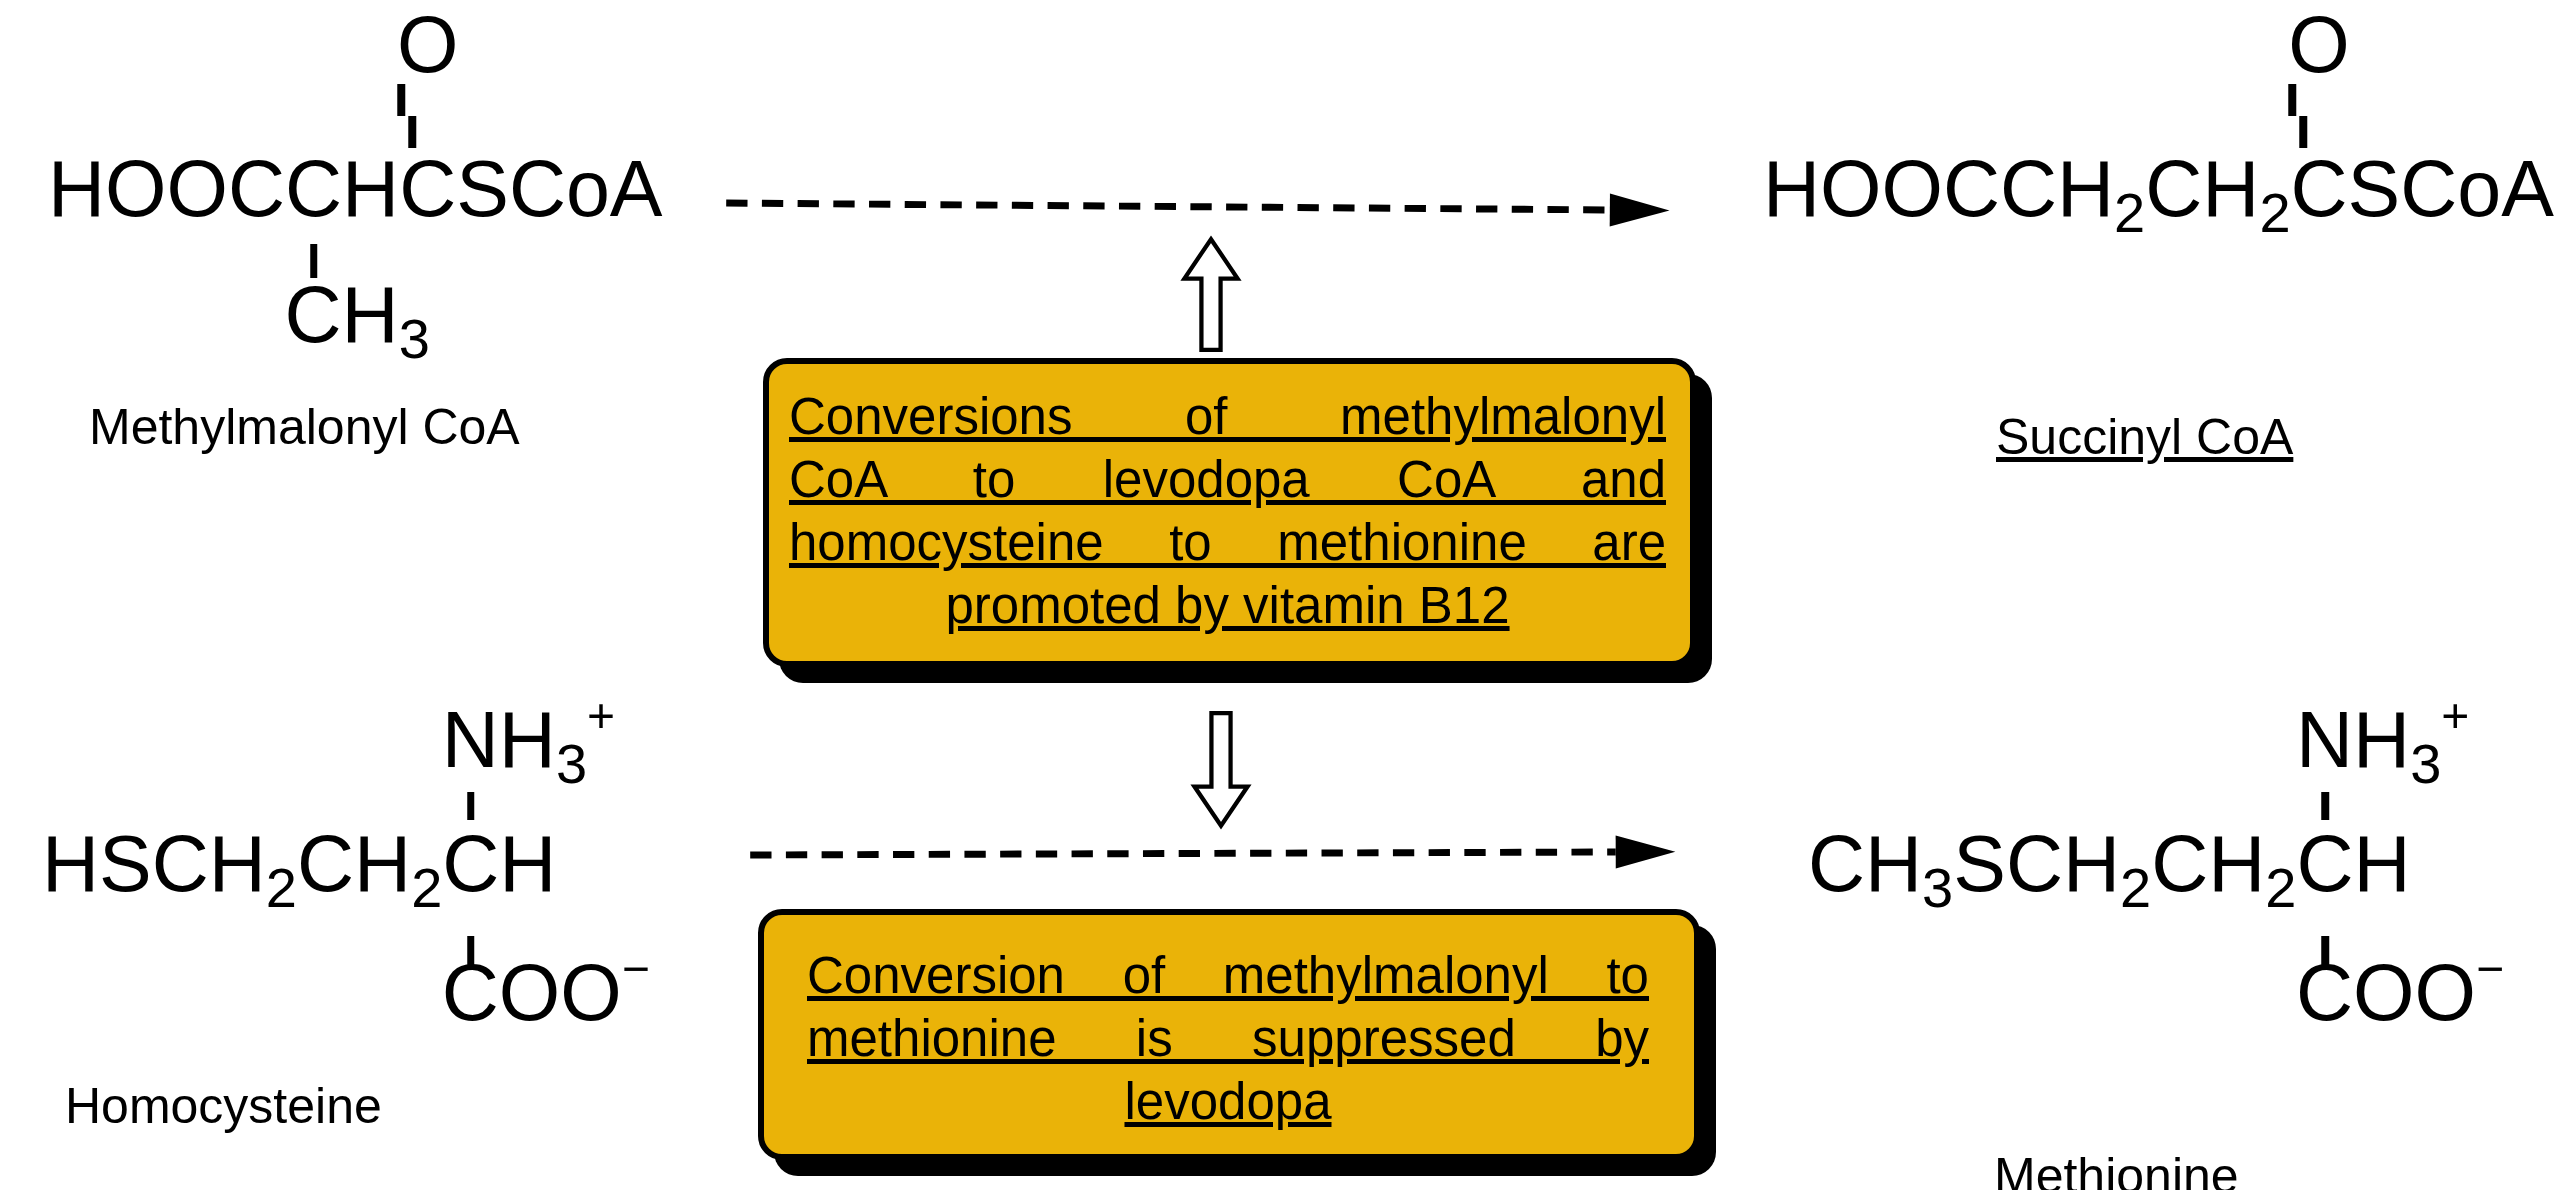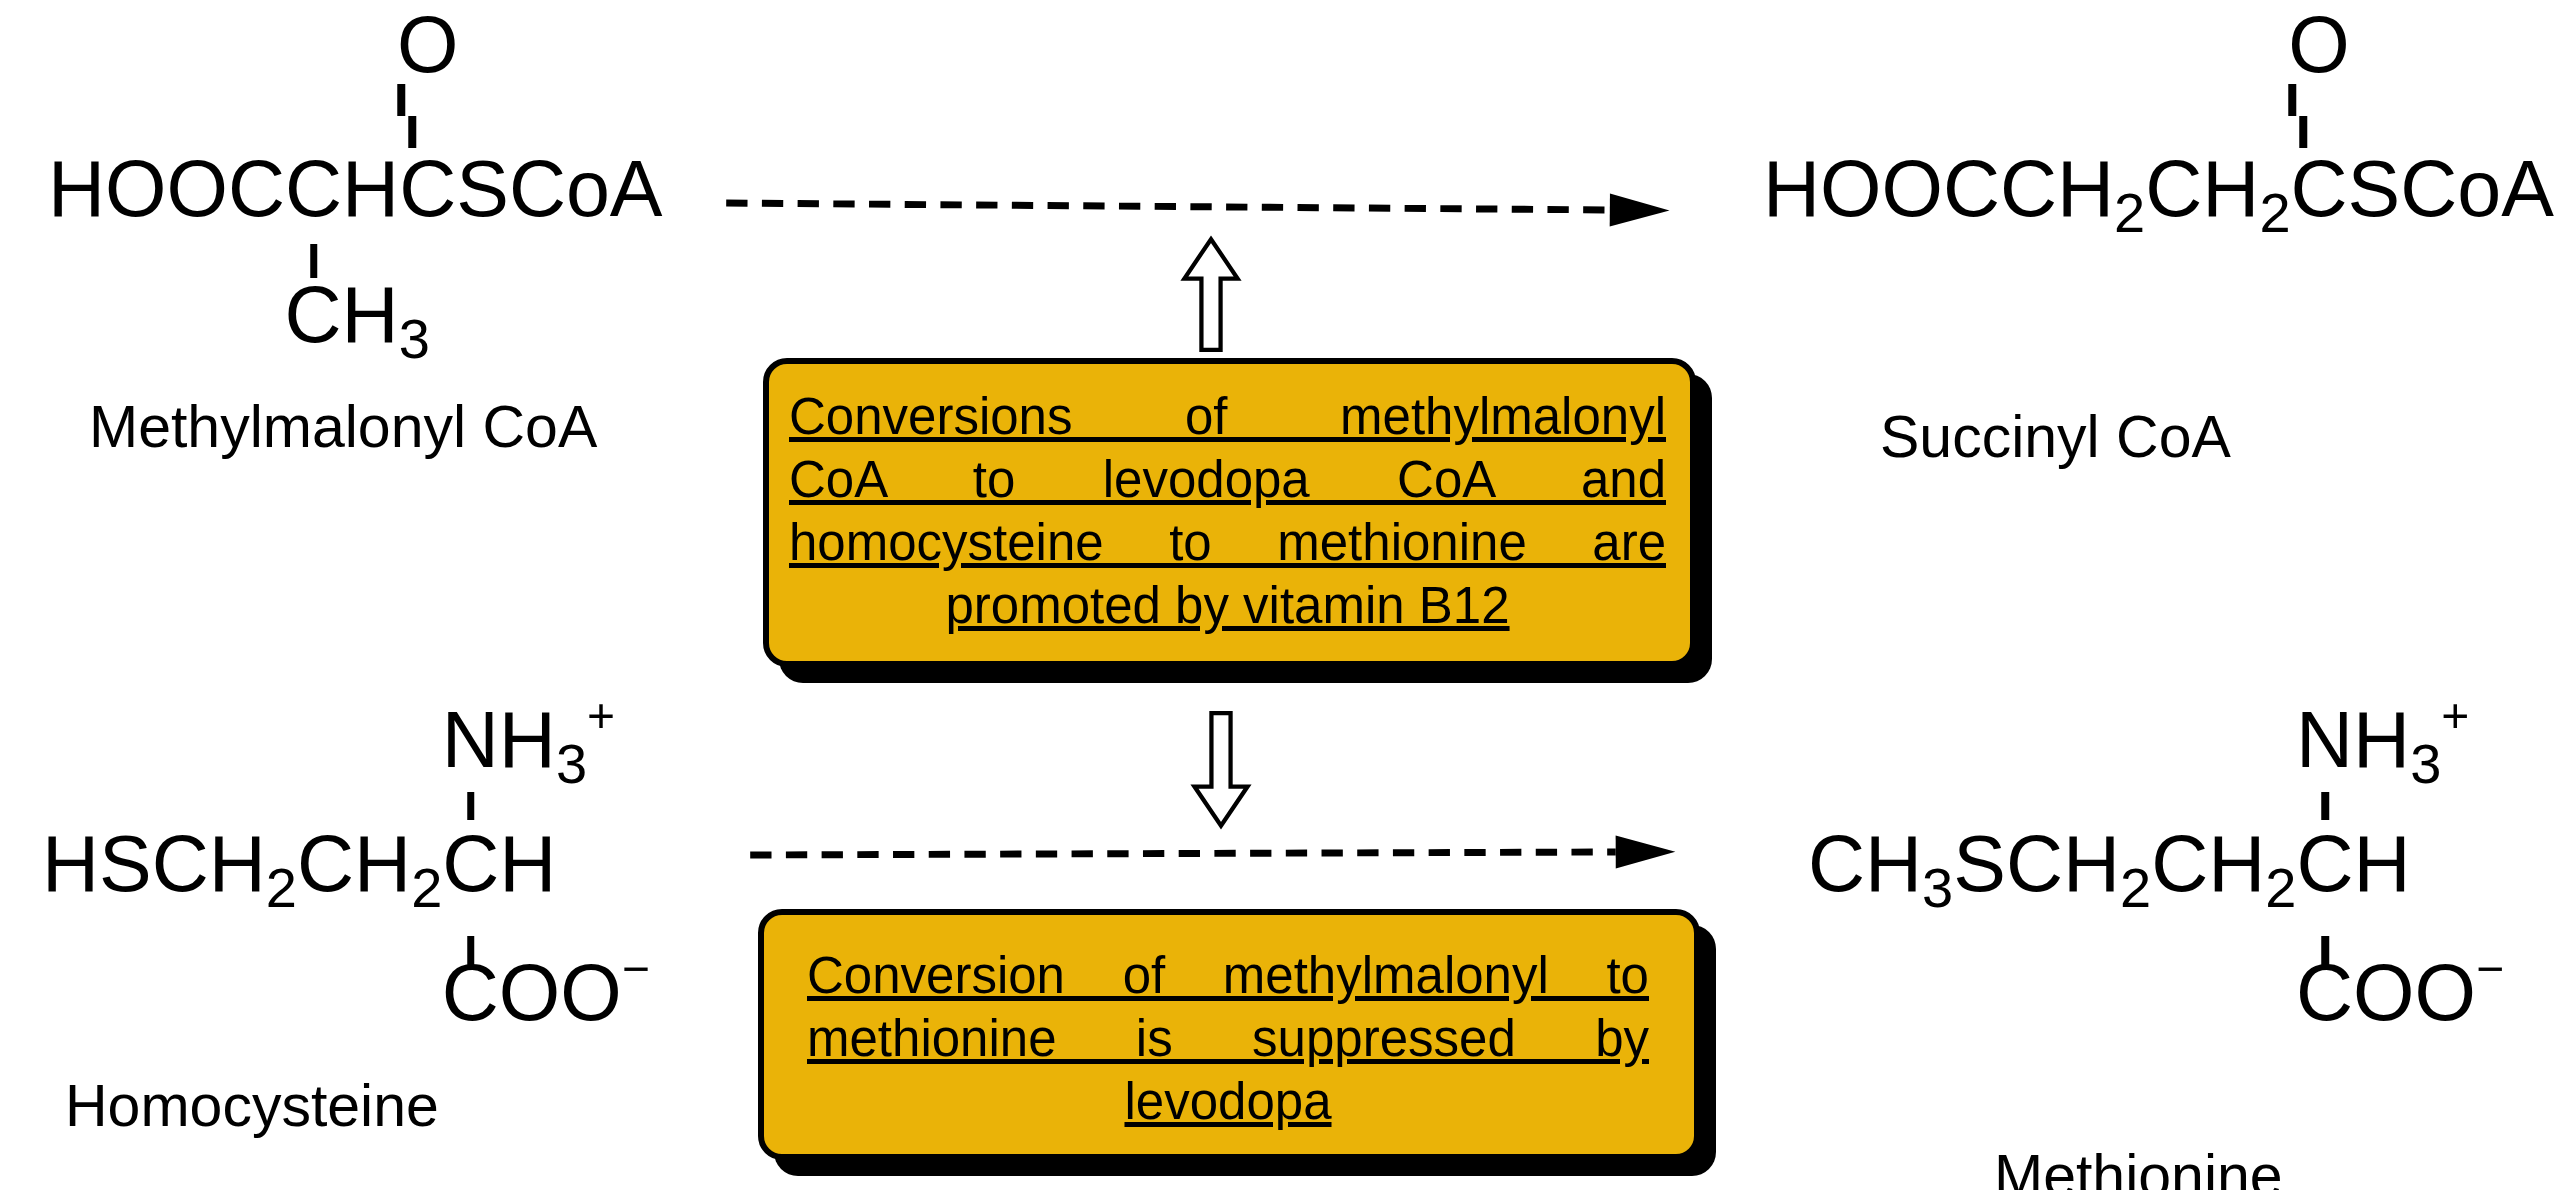--- a/index.html
+++ b/index.html
@@ -38,21 +38,21 @@
   
   .grp {
     position:absolute; left:50%; white-space:nowrap;
     font-size:79px; line-height:79px; transform:translateX(-29px);text-align:center;
   }
   .grp-methyl   { top:calc(100% + 42px); }
   .grp-amino    { bottom:calc(100% + 29px); }
   .grp-carboxyl { top:calc(100% + 45px); }
   
   .clabel {
-    position:absolute; font-size:59px; line-height:59px; white-space:nowrap;
+    position:absolute; font-size:50px; line-height:59px; white-space:nowrap;
   }
   
   .note {
     position:absolute; box-sizing:border-box; background:#eab308;
     border:6.4px solid #000; border-radius:24px;
     box-shadow:16px 16px 0 #000;
     font-size:51px; line-height:63px;text-decoration:underline;
   }
   .note .jline { text-align:justify; text-align-last:justify; }
   .note .lline { text-align:center; }
@@ -69,21 +69,21 @@
     <div class="frow" style="left:48px; top:149px;">
       <span>HOOC</span><span class="anchor"><span>C</span><span class="bondv bond-methyl"></span><span class="grp grp-methyl"><span>CH</span><span class="sb">3</span></span></span><span>H</span><span class="anchor"><span>C</span><span class="ocol"><span class="oatom">O</span><span class="dbond"><i></i><i></i></span></span></span><span>SCoA</span>
     </div>
     <div class="clabel" style="left:89px; top:398px;">Methylmalonyl CoA</div>
   </div>
 
   <div>
     <div class="frow" style="left:1763px; top:149px;">
       <span>HOOCCH</span><span class="sb">2</span><span>CH</span><span class="sb">2</span><span class="anchor"><span>C</span><span class="ocol"><span class="oatom">O</span><span class="dbond"><i></i><i></i></span></span></span><span>SCoA</span>
     </div>
-    <div class="clabel" style="left:1880px; top:408px;">Succinyl CoA</div>
+    <div class="clabel" style="left:1996px; top:408px;text-decoration:underline;">Succinyl CoA</div>
   </div>
 
   <svg class="darrow" style="left:723px; top:179px; transform:rotate(0.45deg); transform-origin:0 50%;" width="954" height="48" viewBox="0 0 1790 90">
     <line x1="6" y1="45" x2="1664" y2="45" stroke="#000000" stroke-width="13" stroke-dasharray="40 27"></line>
     <polygon points="1664,14 1776,45 1664,76" fill="#000000"></polygon>
   </svg>
 
   <svg class="blockarrow" style="left:1181px; top:236px;" width="60" height="117" viewBox="0 0 112 220">
     <polygon points="56,6 106,80 74,80 74,214 38,214 38,80 6,80" fill="#ffffff" stroke="#000000" stroke-width="8" stroke-linejoin="miter"></polygon>
   </svg>

